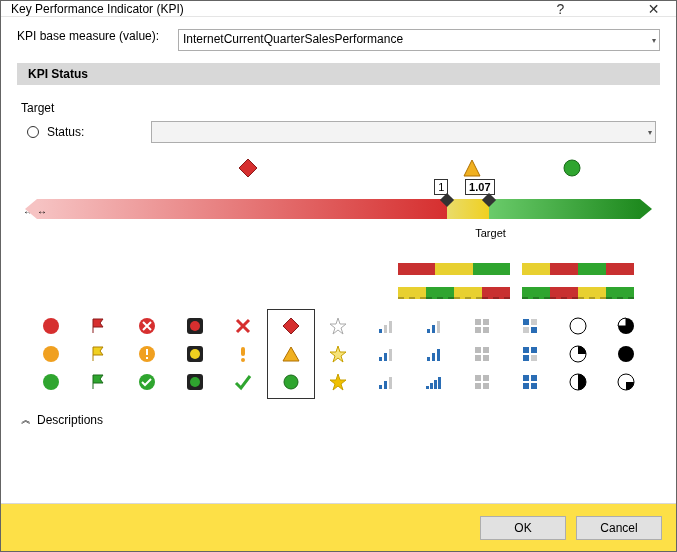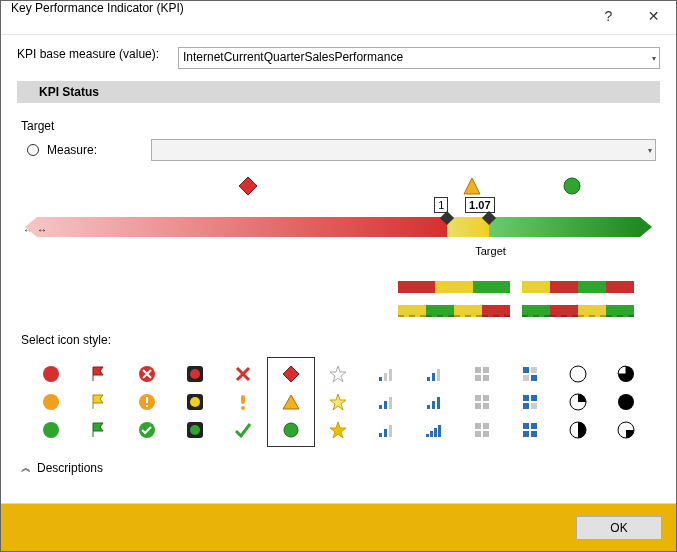--- a/index.html
+++ b/index.html
@@ -9,26 +9,27 @@
     font-size: 12px;
     background: #fff;
     color: #000;
     width: 677px;
     height: 552px;
     border: 1px solid #646464;
     display: flex;
     flex-direction: column;
   }
   .titlebar {
-    height: 34px;
+    height: 16px;
     background: #fff;
     border-bottom: 1px solid #e5e5e5;
     display: flex;
-    align-items: flex-start;
+    align-items: center;
     padding: 0 0 0 10px;
+    gap: 48px;
   }
   .titlebar .title { flex: 1; font-size: 12px; }
   .titlebar .btn {
     width: 45px;
     height: 30px;
     display: flex;
     align-items: center;
     justify-content: center;
     font-size: 14px;
     color: #333;
@@ -59,21 +60,21 @@
     right: 4px;
     top: 50%;
     transform: translateY(-50%);
     pointer-events: none;
     font-size: 8px;
     color: #555;
   }
   .status-hdr {
     background: #d8d8d8;
     font-weight: bold;
-    padding: 4px 22px;
+    padding: 4px 11px;
     margin-top: 2px;
   }
   .status-body {
     padding: 6px 4px 4px 4px;
     display: flex;
     flex-direction: column;
     gap: 6px;
   }
   .radio-row { display: flex; align-items: center; gap: 8px; margin-left: 6px; }
   .radio { width: 12px; height: 12px; border: 1px solid #333; border-radius: 50%; display:flex; align-items:center; justify-content:center; }
@@ -161,21 +162,21 @@
   }
   .icon-col.selected { border: 1px solid #333; }
   .icon-cell { width:20px; height:20px; display:flex; align-items:center; justify-content:center; }
 
   .descr-row { display:flex; align-items:center; gap:6px; margin-top:8px; font-size:12px;}
   .caret-up { font-size:10px; }
 
   .footer {
     height: 48px;
     border-top: 1px solid #d8d8d8;
-    background: #eab308;
+    background: #fde047;
     display:flex;
     justify-content:flex-end;
     align-items:center;
     gap: 10px;
     padding: 8px 14px;
   }
   .btn-std {
     min-width: 86px;
     height: 24px;
     border: 1px solid #adadad;
@@ -203,21 +204,21 @@
     </div>
   </div>
 
   <div class="status-hdr">KPI Status</div>
 
   <div class="status-body">
     <div>Target</div>
 
     <div class="radio-row">
       <span class="radio"></span>
-      <span class="radio-label">Measure:</span>
+      <span class="radio-label">Status:</span>
       <div class="combo-wrap">
         <div class="combo-fake" style="background:#f3f3f3;"></div>
         <span class="chev">▾</span>
       </div>
     </div>
 
 
     <div class="gradient-area">
       <div class="grad-icons">
         <svg style="left:34%">
@@ -269,21 +270,20 @@
           <div style="background:#c83030"></div>
       </div>
       <div class="pattern dashed">
         <div style="background:#2fa52f"></div>
           <div style="background:#c83030"></div>
           <div style="background:#e8d030"></div>
           <div style="background:#2fa52f"></div>
       </div>
     </div>
 
-    <div class="sel-hdr">Select icon style:</div>
     <div class="icon-grid">
 
       <div class="icon-col">
         <div class="icon-cell">
             <svg width="18" height="18">
               <circle cx="9" cy="9" r="8" fill="#d62f2f"></circle>
             </svg>
           </div>
         <div class="icon-cell">
             <svg width="18" height="18">
@@ -559,13 +559,14 @@
 
     <div class="descr-row">
       <span class="caret-up">︽</span>
       <span>Descriptions</span>
     </div>
   </div>
 </div>
 
 <div class="footer">
   <button class="btn-std">OK</button>
+  <button class="btn-std">Cancel</button>
 </div>
 
 </body></html>

